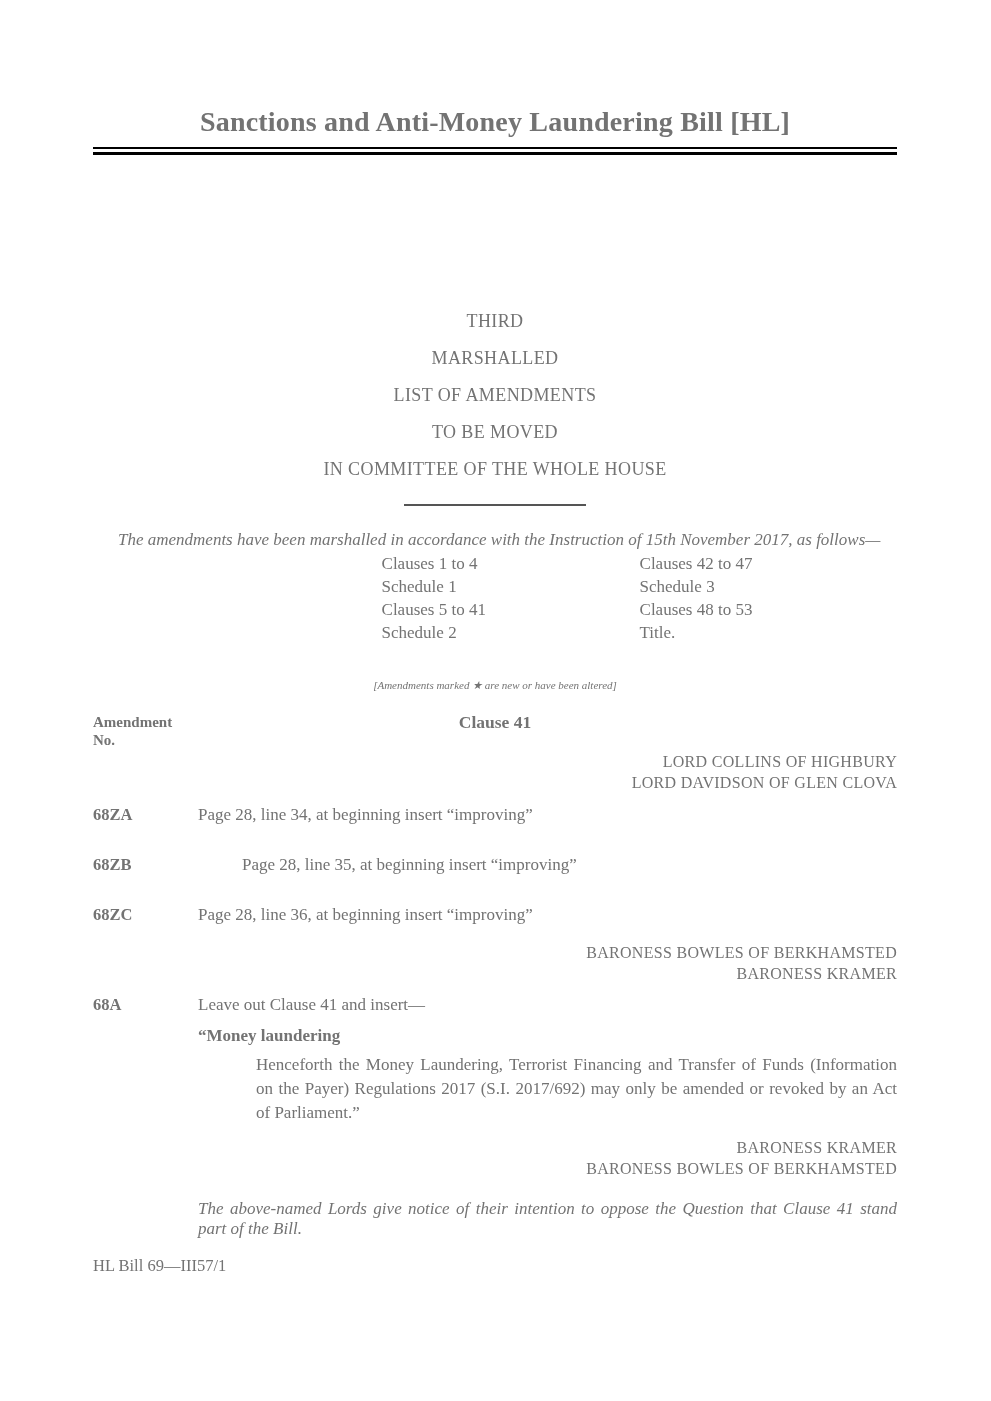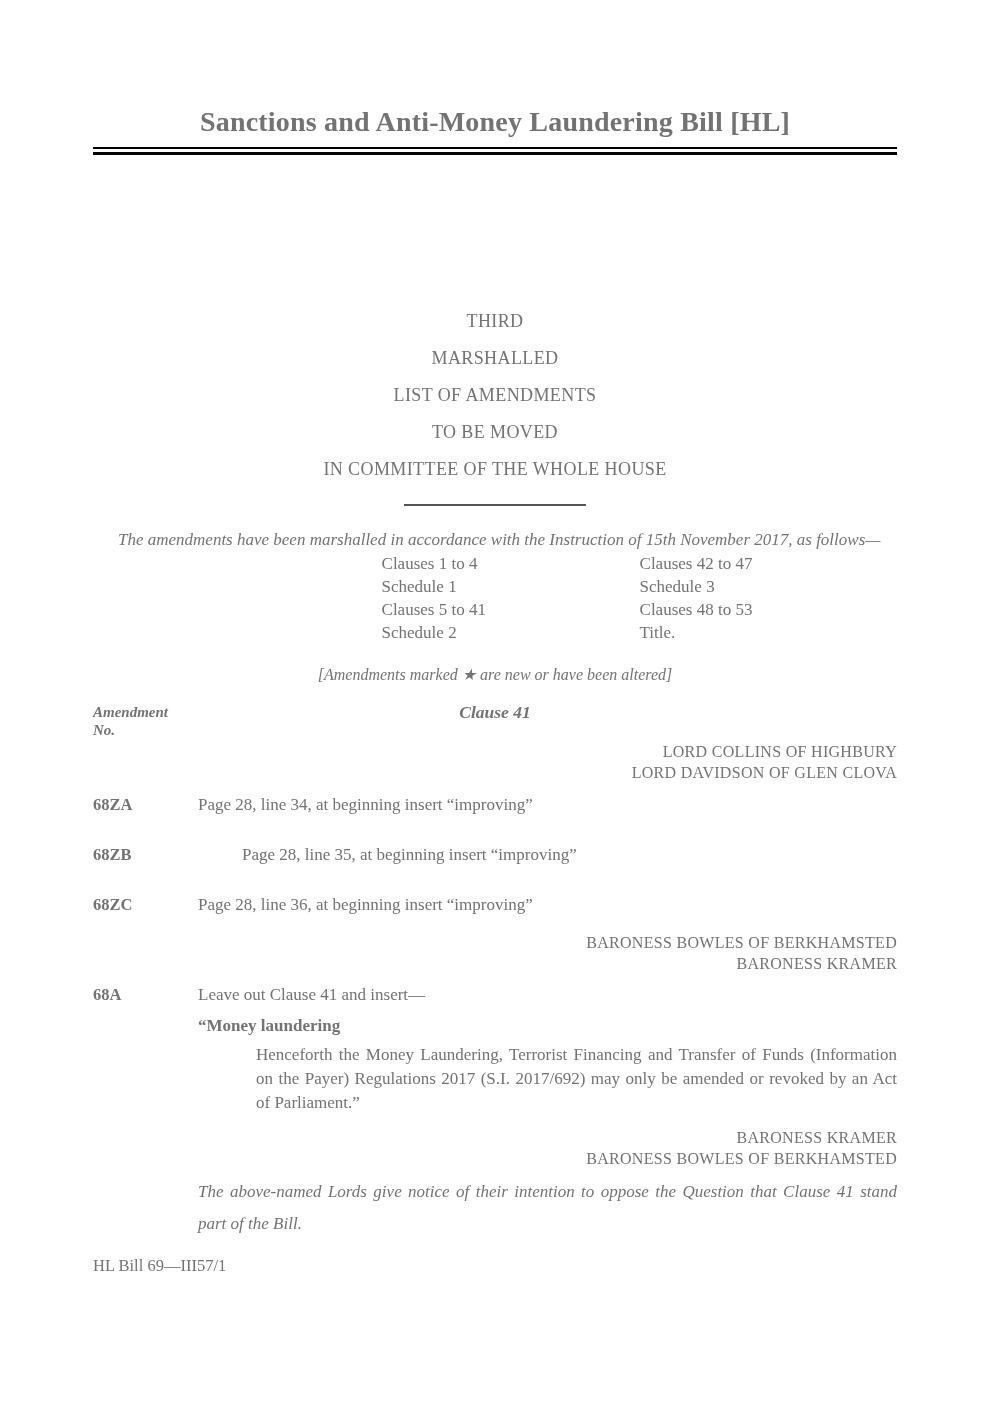--- a/index.html
+++ b/index.html
@@ -42,24 +42,24 @@
     font-size: 17px;
     line-height: 23px;
     text-align: justify;
     text-indent: 25px;
   }
 
   .clause-columns { display: flex; margin: 1px 0 0 144px; font-size: 17px; line-height: 23px; justify-content: center; }
   .clause-columns ul { list-style: none; margin: 0; padding: 0; }
   .col-left { width: 258px; }
 
-  .star-note { margin: 20px 0 0; text-align: center; font-style: italic; font-size: 16px; line-height: 22px; }
+  .star-note { margin: 30px 0 0; text-align: center; font-style: italic; font-size: 11px; line-height: 22px; }
 
   
-  .clause-head { position: relative; margin-top: 16px; min-height: 37px; font-style: italic; }
+  .clause-head { position: relative; margin-top: 16px; min-height: 37px; }
   .margin-label { position: absolute; left: 0; top: 1px; font-weight: bold; font-size: 15px; line-height: 18px; }
   .clause-title { text-align: center; font-weight: bold; font-size: 17.5px; line-height: 21px; }
 
   .sponsors { text-align: right; font-size: 16px; line-height: 21px; letter-spacing: 0.3px; }
   .sponsors.g1 { margin-top: 2px; }
   .sponsors.g2 { margin-top: 15px; }
   .sponsors.g3 { margin-top: 12px; }
 
   
   .amendment { display: flex; }
@@ -72,24 +72,24 @@
 
   .inserted-heading { margin: 8px 0 0 105px; font-weight: bold; font-size: 17px; line-height: 22px; }
   .inserted-body {
     margin: 6px 0 0 163px;
     font-size: 17px;
     line-height: 24px;
     text-align: justify;
   }
 
   .oppose {
-    margin: 7px 0 0 105px;
+    margin: 20px 0 0 105px;
     font-style: italic;
     font-size: 17px;
-    line-height: 32px;
+    line-height: 20px;
     text-align: justify;
   }
 
   .footer {
     position: absolute;
     left: 93px;
     right: 94px;
     top: 1256px;
     display: flex;
     justify-content: flex-start;

